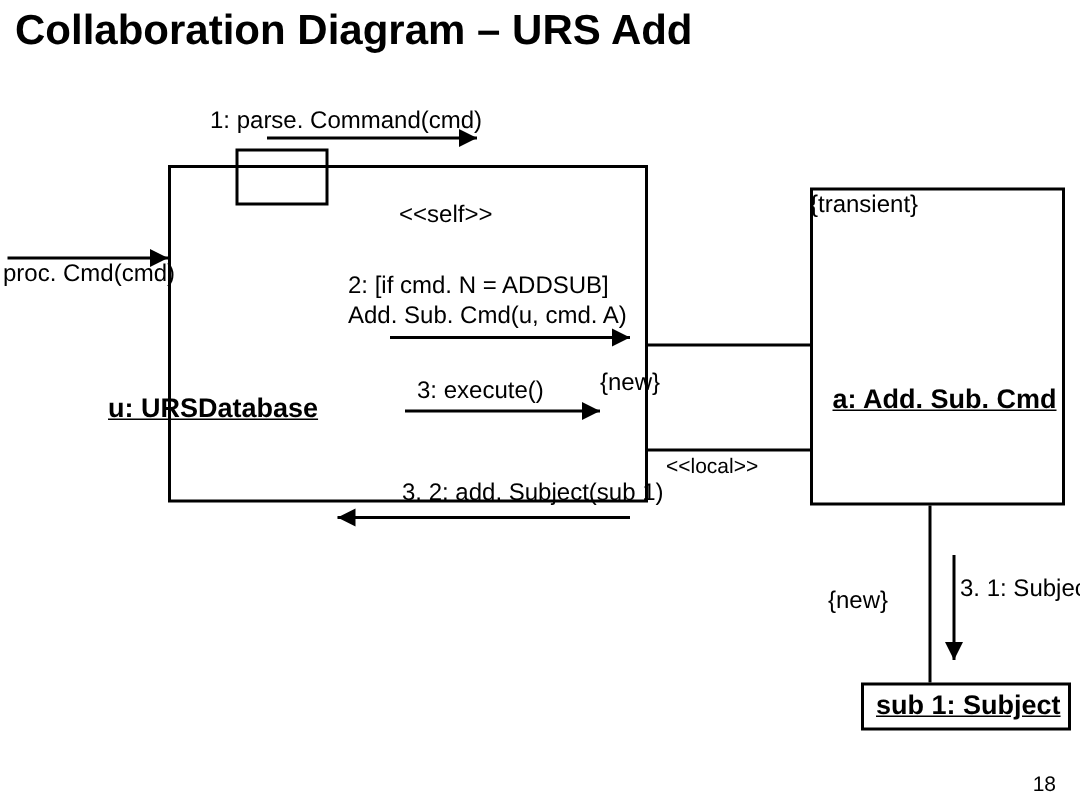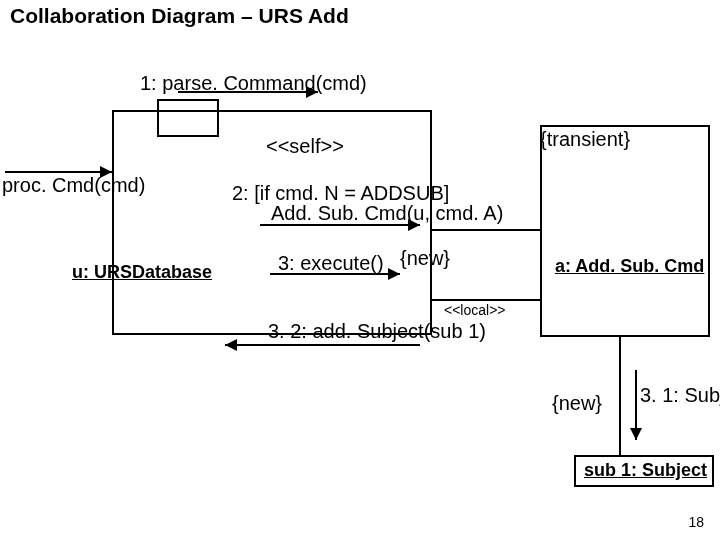--- a/index.html
+++ b/index.html
@@ -9,40 +9,40 @@
     height: 540px;
     background: #fff;
     font-family: Arial, Helvetica, sans-serif;
     position: relative;
     overflow: hidden;
   }
   .title {
     position: absolute;
     left: 10px;
     top: 4px;
-    font-size: 21px;
+    font-size: 28px;
     font-weight: bold;
     line-height: 1.15;
   }
   .obj {
     position: absolute;
     border: 2px solid #000;
     background: #fff;
     box-sizing: border-box;
   }
   .obj-label {
     position: absolute;
     text-decoration: underline;
     font-size: 18px;
     white-space: nowrap;
     font-weight: bold;
   }
   .msg {
     position: absolute;
-    font-size: 20px;
+    font-size: 16px;
     white-space: nowrap;
   }
   .msg-red { color: #000000; }
   svg.arrows {
     position: absolute;
     top: 0; left: 0;
     width: 720px; height: 540px;
     pointer-events: none;
   }
   .pagenum {
@@ -94,21 +94,21 @@
 
   <line x1="636" y1="370" x2="636" y2="440" stroke="#000" stroke-width="2"></line>
   <polygon points="636,440 630,428 642,428" fill="#000"></polygon>
 </svg>
 
 <span class="msg" style="left:140px; top:72px;">1: parse. Command(cmd)</span>
 <span class="msg" style="left:266px; top:135px;text-align:center;">&lt;&lt;self&gt;&gt;</span>
 <span class="msg" style="left:2px; top:152px;margin-top:22px;">proc. Cmd(cmd)</span>
 
 <span class="msg" style="left:232px; top:182px;">2: [if cmd. N = ADDSUB]</span>
-<span class="msg" style="left:232px; top:202px;margin-left:39px;">Add. Sub. Cmd(u, cmd. A)</span>
+<span class="msg" style="left:232px; top:202px;">Add. Sub. Cmd(u, cmd. A)</span>
 
 <span class="msg" style="left:278px; top:252px;">3: execute()</span>
 <span class="msg msg-red" style="left:400px; top:247px;">{new}</span>
 <span class="msg msg-red" style="left:540px; top:128px;">{transient}</span>
 
 <span class="msg msg-red" style="left:444px; top:302px; font-size:14px;">&lt;&lt;local&gt;&gt;</span>
 <span class="msg" style="left:224px; top:320px;margin-left:44px;">3. 2: add. Subject(sub 1)</span>
 
 <span class="msg msg-red" style="left:552px; top:392px;">{new}</span>
 <span class="msg" style="left:640px; top:384px;">3. 1: Subject(id, name)</span>

